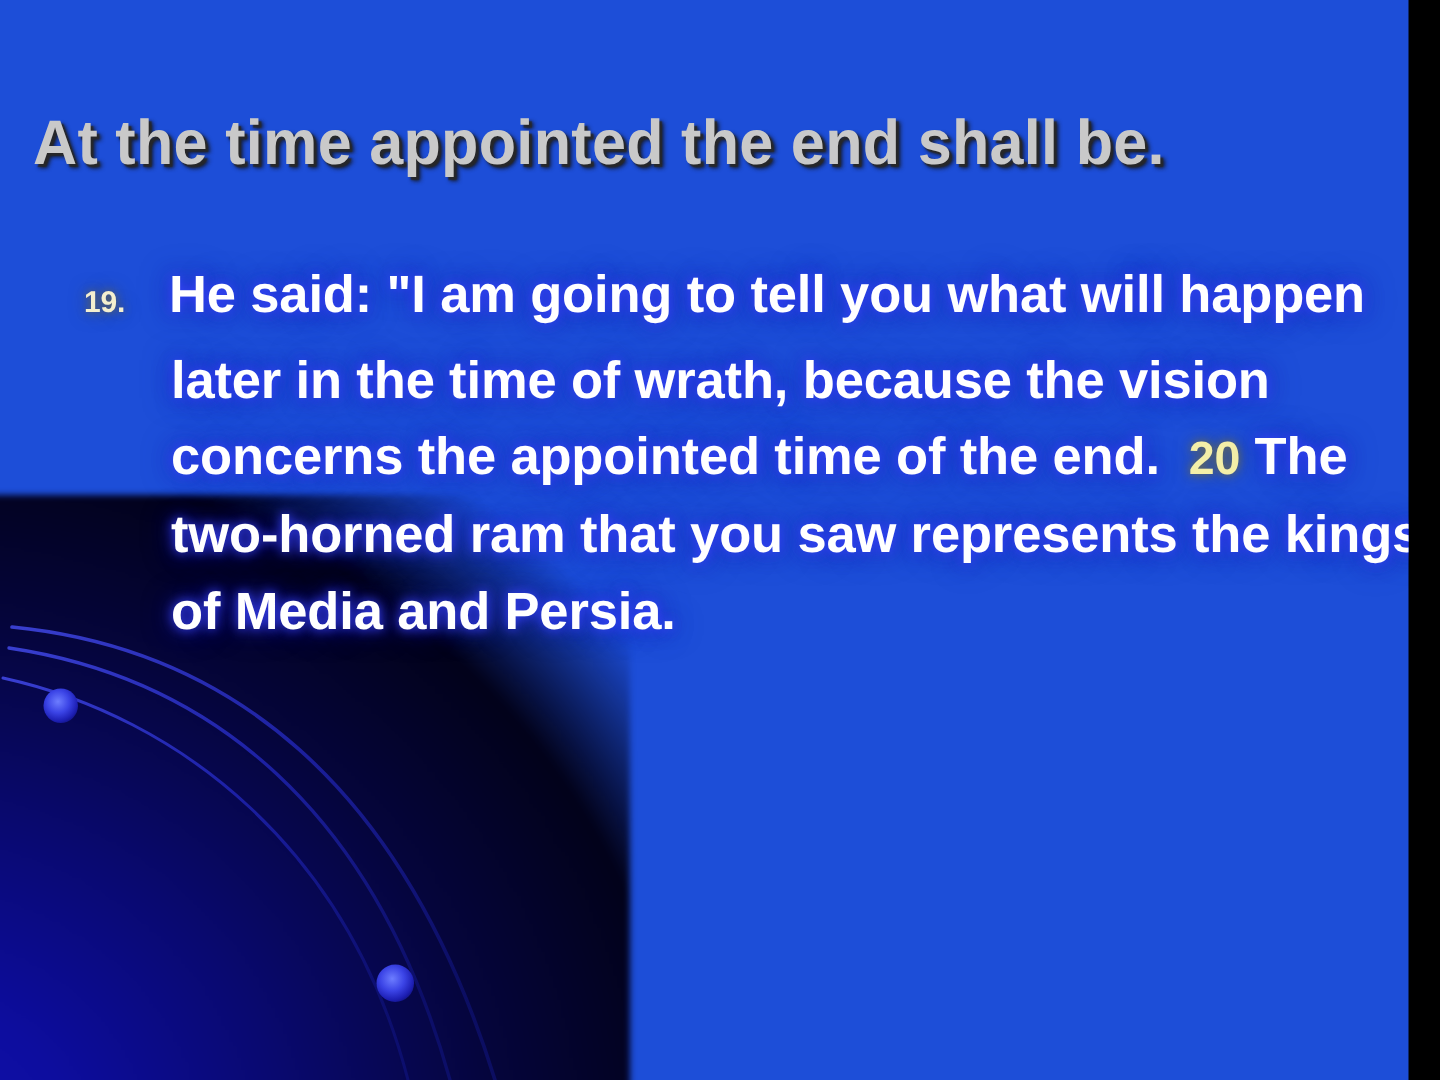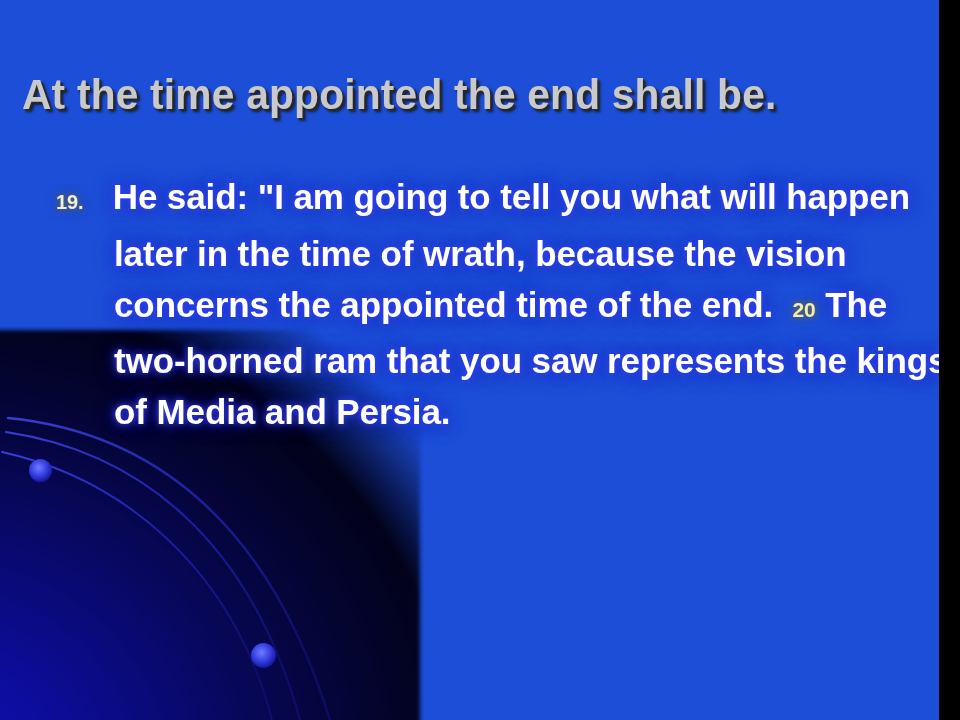--- a/index.html
+++ b/index.html
@@ -97,21 +97,21 @@
   }
   .vnum-lead {
     font-size: 20px;
     font-weight: bold;
     color: #f4efcf;
     text-shadow:
        0 0 6px rgba(120,110,40,0.75),
        0 0 12px rgba(90,80,25,0.5);
   }
   .vnum-inline {
-    font-size: 21px;
+    font-size: 31px;
     font-weight: bold;
     color: #f4efa8;
     text-shadow:
        0 0 6px rgba(130,120,45,0.8),
        0 0 12px rgba(95,85,25,0.55);
   }
   .gap-wide { letter-spacing: 0; }
 </style>
 </head>
 <body>

